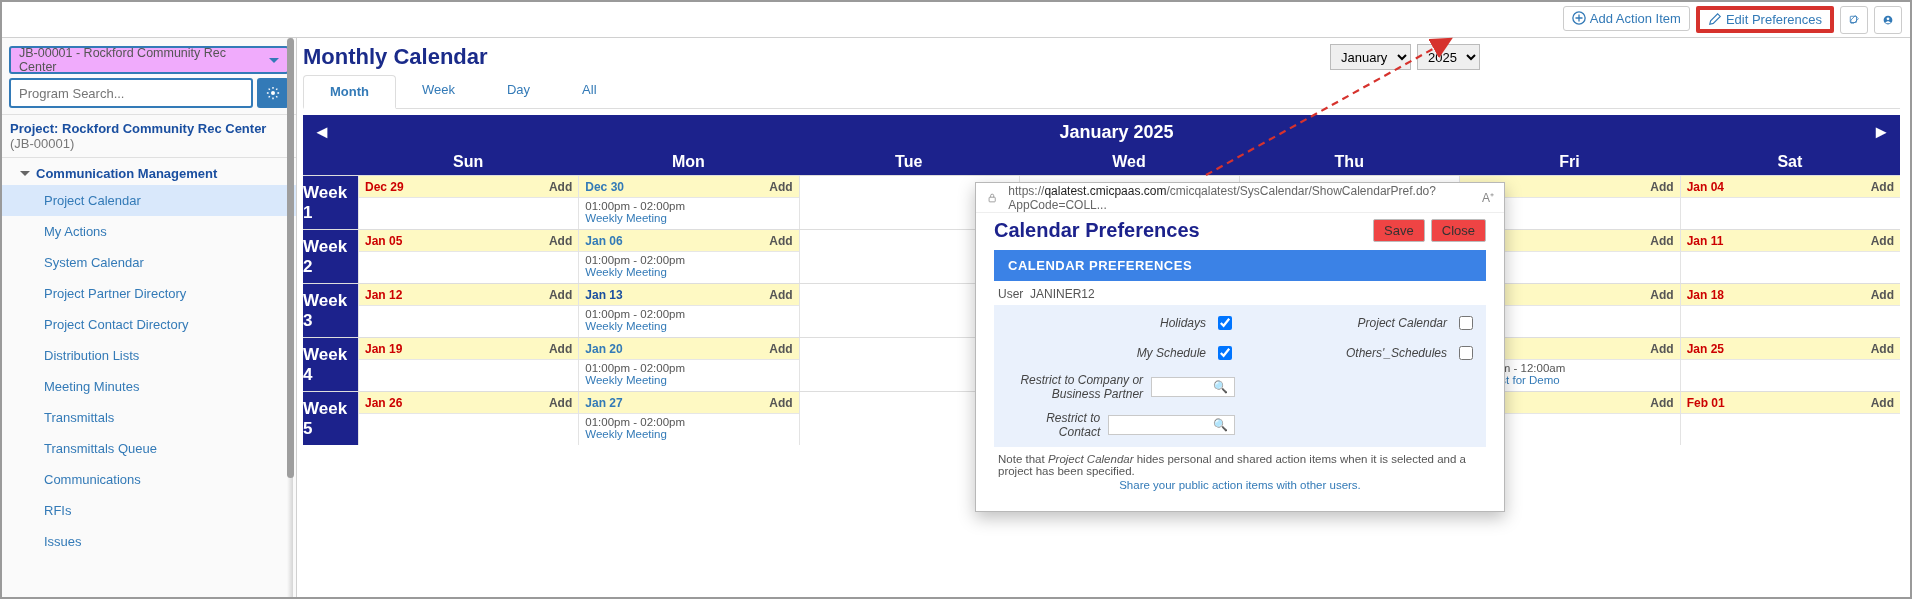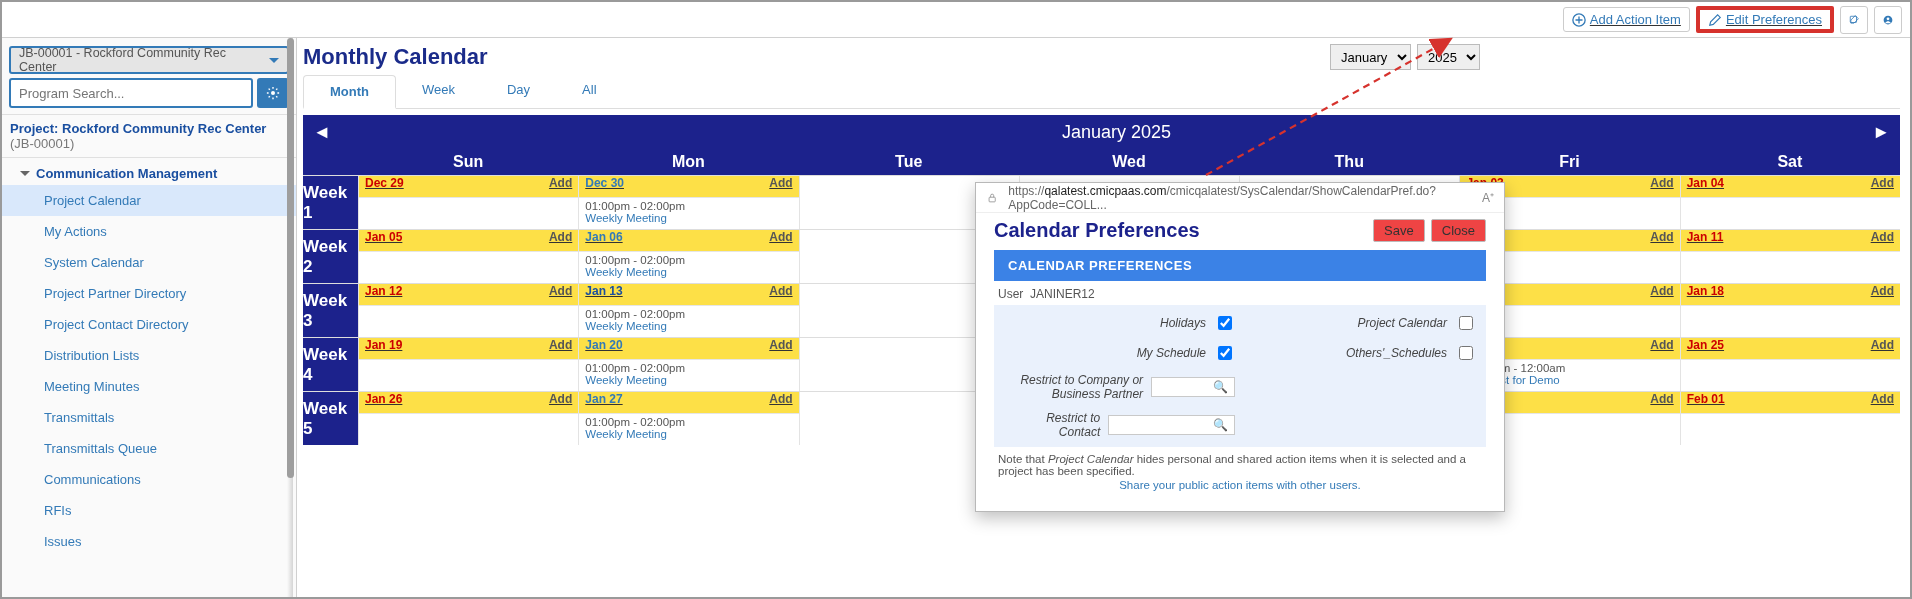--- a/index.html
+++ b/index.html
@@ -2,32 +2,32 @@
 <html><head>
 <meta charset="utf-8">
 <style>
   * { box-sizing: border-box; }
   html, body { margin:0; padding:0; font-family: Arial, Helvetica, sans-serif; font-size:13px; color:#333; background:#fff; }
   body { width:1912px; height:599px; border:2px solid #9a9a9a; position:relative; overflow:hidden; }
 
   
   .app-header { display:flex; align-items:center; height:36px; border-bottom:1px solid #d0d0d0; padding:0 8px; background:#fff; }
   .app-title { font-family: "Lucida Console", monospace; font-size:22px; letter-spacing:4px; color:#6b6b6b; }
-  .header-right { margin-left:auto; display:flex; gap:6px; align-items:center;text-decoration:underline; }
+  .header-right { margin-left:auto; display:flex; gap:6px; align-items:flex-start; }
   .btn { display:inline-flex; align-items:center; gap:4px; background:#fff; border:1px solid #ccc; border-radius:3px; padding:4px 8px; color:#337ab7; cursor:pointer; font-size:13px; }
   .btn-icon { width:28px; height:28px; justify-content:center; }
   .btn-highlight { border:4px solid #d6322d; padding:2px 8px; border-radius:2px; }
 
   
   .layout { display:flex; height:calc(100% - 36px); }
   .sidebar { width:295px; background:#fafafa; border-right:1px solid #d0d0d0; display:flex; flex-direction:column; position:relative; }
   .sidebar-scroll-edge { position:absolute; right:3px; top:0; bottom:0; width:6px; background:linear-gradient(to right, transparent, rgba(0,0,0,.15)); }
   .sidebar-thumb { position:absolute; right:2px; top:0; width:7px; height:440px; background:#9e9e9e; border-radius:4px; }
   .project-select-wrap { padding:8px 7px 4px; }
-  .project-select { width:100%; border:2px solid #337ab7; border-radius:3px; height:28px; display:flex; align-items:center; padding:0 26px 0 8px; background:#e5e5e5; position:relative; color:#555; font-size:12.5px; }
+  .project-select { width:100%; border:2px solid #337ab7; border-radius:3px; height:28px; display:flex; align-items:center; padding:0 26px 0 8px; background:#f0abfc; position:relative; color:#555; font-size:12.5px; }
   .project-select::after { content:""; position:absolute; right:8px; top:50%; width:0;height:0; border:5px solid transparent; border-top-color:#337ab7; transform:translateY(-2px);}
   .search-row { padding:0 7px 6px; display:flex; gap:4px; }
   .search-input { flex:1; border:2px solid #337ab7; border-radius:3px; height:30px; padding:0 8px; font-size:13px; }
   .search-gear { width:32px; height:30px; background:#337ab7; border-radius:3px; display:flex; align-items:center; justify-content:center; color:#fff; cursor:pointer; }
   .project-title { padding:6px 8px; font-weight:bold; color:#1a4fa0; font-size:13px; border-top:1px solid #e0e0e0; border-bottom:1px solid #e0e0e0; }
   .project-title .code { color:#777; font-weight:normal; }
   .nav-section { padding:8px 8px 4px 18px; color:#1a4fa0; font-weight:bold; font-size:13px; cursor:pointer; display:flex; align-items:center; gap:6px;}
   .nav-caret { display:inline-block; width:0;height:0; border:5px solid transparent; border-top-color:#666; transform:translateY(2px);}
   .nav-list { list-style:none; margin:0; padding:0; }
   .nav-list li { padding:8px 8px 8px 42px; color:#337ab7; font-size:13px; cursor:pointer; }
@@ -39,31 +39,31 @@
   .date-selects { margin-left:auto; display:flex; gap:6px; margin-right:420px; }
   .date-selects select { height:26px; font-size:13px; border:1px solid #bbb; background:#efefef; padding:0 6px; }
 
   .view-tabs { margin-top:4px; display:flex; gap:0; border-bottom:1px solid #ddd; }
   .view-tab { padding:8px 26px; color:#337ab7; cursor:pointer; font-size:13px; }
   .view-tab.active { border:1px solid #ddd; border-bottom:2px solid #fff; border-top-left-radius:4px; border-top-right-radius:4px; color:#337ab7; font-weight:bold; position:relative; top:1px; }
 
   .cal-nav { background:#1c228c; color:#fff; height:34px; display:flex; align-items:center; justify-content:center; position:relative; margin-top:6px; }
   .cal-nav .arrow { position:absolute; top:50%; transform:translateY(-50%); color:#fff; font-size:18px; }
   .cal-nav .arrow.left { left:10px; } .cal-nav .arrow.right { right:10px; }
-  .cal-nav-title { font-size:18px; font-weight:normal;margin-left:30px; }
+  .cal-nav-title { font-size:18px; font-weight:bold;margin-left:30px; }
 
   .cal-head-row { background:#1c228c; color:#fff; display:flex; height:26px; font-weight:bold; font-size:16px; }
   .wk-col { width:55px; display:flex; align-items:center; justify-content:center; }
   .day-col-h { flex:1; display:flex; align-items:center; justify-content:center; }
 
   .cal-body { }
   .cal-row { display:flex; min-height:54px; border-top:1px solid #ddd; }
   .wk-cell { width:55px; background:#1c228c; color:#fff; display:flex; align-items:center; justify-content:center; font-size:17px; font-weight:bold; }
   .day-cell { flex:1; border-left:1px solid #e3e3e3; position:relative; background:#fff; }
-  .day-top { display:flex; justify-content:space-between; align-items:flex-start; height:22px; padding:0 6px; border-bottom:1px solid #e6e6e6; background:#fde047; font-size:12px;text-decoration:underline; }
+  .day-top { display:flex; justify-content:space-between; align-items:center; height:22px; padding:0 6px; border-bottom:1px solid #e6e6e6; background:#fef9c3; font-size:12px; }
   .day-date { font-weight:bold; color:#337ab7; }
   .day-date.red { color:#c00; }
   .day-add { color:#555; font-weight:bold; cursor:pointer; }
   .event { padding:2px 6px; font-size:11.5px; color:#555; }
   .event a { color:#337ab7; text-decoration:none; }
 
   
   .popup { position:absolute; left:678px; top:144px; width:530px; height:330px; background:#fff; border:1px solid #b8b8b8; box-shadow:0 6px 16px rgba(0,0,0,.25); z-index:40; display:flex; flex-direction:column; font-size:12.5px; }
   .popup-titlebar { height:30px; display:flex; align-items:center; padding:0 8px; gap:8px; border-bottom:1px solid #e2e2e2; color:#666; background:#fff; }
   .popup-titlebar .wctrls { margin-left:auto; display:flex; gap:14px; color:#555; }

